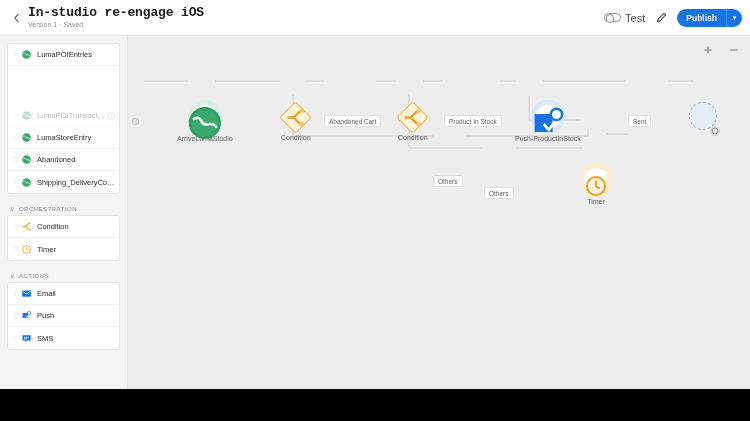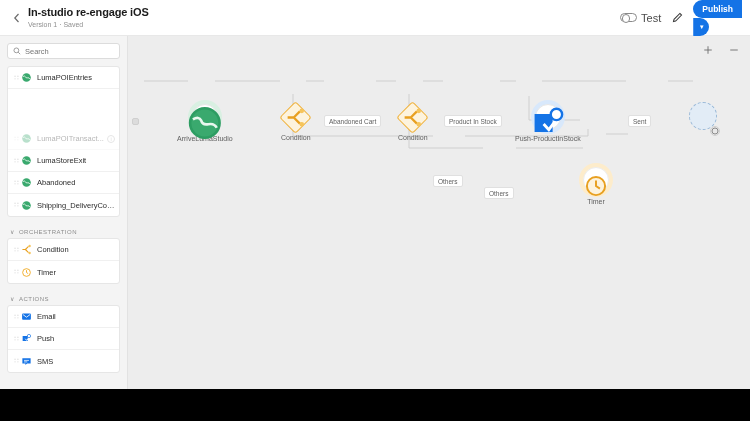--- a/index.html
+++ b/index.html
@@ -30,41 +30,41 @@
     width: 16px; height: 16px;
     display: flex; align-items: center; justify-content: center;
     color: #6b6b6b;
     font-size: 12px;
     flex: 0 0 auto;
     margin-right: 4px;
     cursor: pointer;
   }
   .title-wrap { display: flex; flex-direction: column; justify-content: center; flex: 1 1 auto; }
   .page-title {
-    font-size: 11px; font-weight: bold; color: #1b1b1b;
-    letter-spacing: -0.15px; line-height: 13px;
+    font-size: 13px; font-weight: bold; color: #1b1b1b;
+    letter-spacing: -0.15px; line-height: 13px; font-family: Liberation Mono, monospace;
   }
   .page-subtitle {
     font-size: 7px; color: #8f8f8f; line-height: 10px; margin-top: 1px;
   }
   .header-right { display: flex; align-items: center; gap: 9px; flex: 0 0 auto; }
   .toggle-group { display: flex; align-items: center; gap: 4px; }
   .toggle {
     width: 17px; height: 9px; border-radius: 5px;
     border: 1.2px solid #8a8a8a; background: #fff;
     position: relative; cursor: pointer;
   }
   .toggle::after {
     content: ""; position: absolute; left: 0.5px; top: 0.3px;
     width: 6.5px; height: 6.5px; border-radius: 50%;
     border: 1.2px solid #8a8a8a; background: #fff;
   }
   .toggle-label { font-size: 11px; color: #4b4b4b; }
   .edit-icon { width: 14px; height: 14px; cursor: pointer; color: #3b3b3b; display: flex; align-items: center; justify-content: center; }
-  .publish-group { display: flex; align-items: stretch; flex-direction: column; }
+  .publish-group { display: flex; align-items: stretch; }
   .publish-btn {
     background: #1473e6; color: #fff;
     font-size: 8.5px; font-weight: bold;
     border: none;
     border-radius: 9px 0 0 9px;
     padding: 0 9px; height: 18px;
     cursor: pointer;
     font-family: "Liberation Sans", sans-serif;
   }
   .publish-caret {
@@ -253,29 +253,20 @@
         <button class="publish-btn">Publish</button>
         <button class="publish-caret">▾</button>
       </div>
     </div>
   </div>
 
   <div class="body">
 
     <div class="sidebar">
 
-      <div class="search-box">
-        <span class="search-icon">
-          <svg width="8" height="8" viewBox="0 0 10 10" fill="none" stroke="currentColor" stroke-width="1.2">
-            <circle cx="4.2" cy="4.2" r="3"></circle>
-              <path d="M6.4 6.4 L9 9"></path>
-          </svg>
-        </span>
-        <input class="search-input" placeholder="Search" style="">
-      </div>
 
       <div class="panel" id="events-panel">
           <div class="s-item">
             <span class="s-grip">∷</span>
             <span class="s-icon">
               <svg width="11" height="11" viewBox="0 0 16 16" fill="none">
                 <circle cx="8" cy="8" r="6.2" fill="#3aa96e"></circle>
                 <path d="M3 6.5 Q5.5 5 6.5 7 Q7 9 9.5 8.5 Q12 8 13 10" stroke="#e8f7ee" stroke-width="1.3" fill="none"></path>
               </svg>
             </span>
@@ -293,21 +284,21 @@
             <span class="info-badge">i</span>
           </div>
           <div class="s-item">
             <span class="s-grip">∷</span>
             <span class="s-icon">
               <svg width="11" height="11" viewBox="0 0 16 16" fill="none">
                 <circle cx="8" cy="8" r="6.2" fill="#3aa96e"></circle>
                 <path d="M3 6.5 Q5.5 5 6.5 7 Q7 9 9.5 8.5 Q12 8 13 10" stroke="#e8f7ee" stroke-width="1.3" fill="none"></path>
               </svg>
             </span>
-            <span class="s-label">LumaStoreExit</span>
+            <span class="s-label">LumaStoreEntry</span>
           </div>
           <div class="s-item">
             <span class="s-grip">∷</span>
             <span class="s-icon">
               <svg width="11" height="11" viewBox="0 0 16 16" fill="none">
                 <circle cx="8" cy="8" r="6.2" fill="#3aa96e"></circle>
                 <path d="M3 6.5 Q5.5 5 6.5 7 Q7 9 9.5 8.5 Q12 8 13 10" stroke="#e8f7ee" stroke-width="1.3" fill="none"></path>
               </svg>
             </span>
             <span class="s-label">Abandoned</span>

